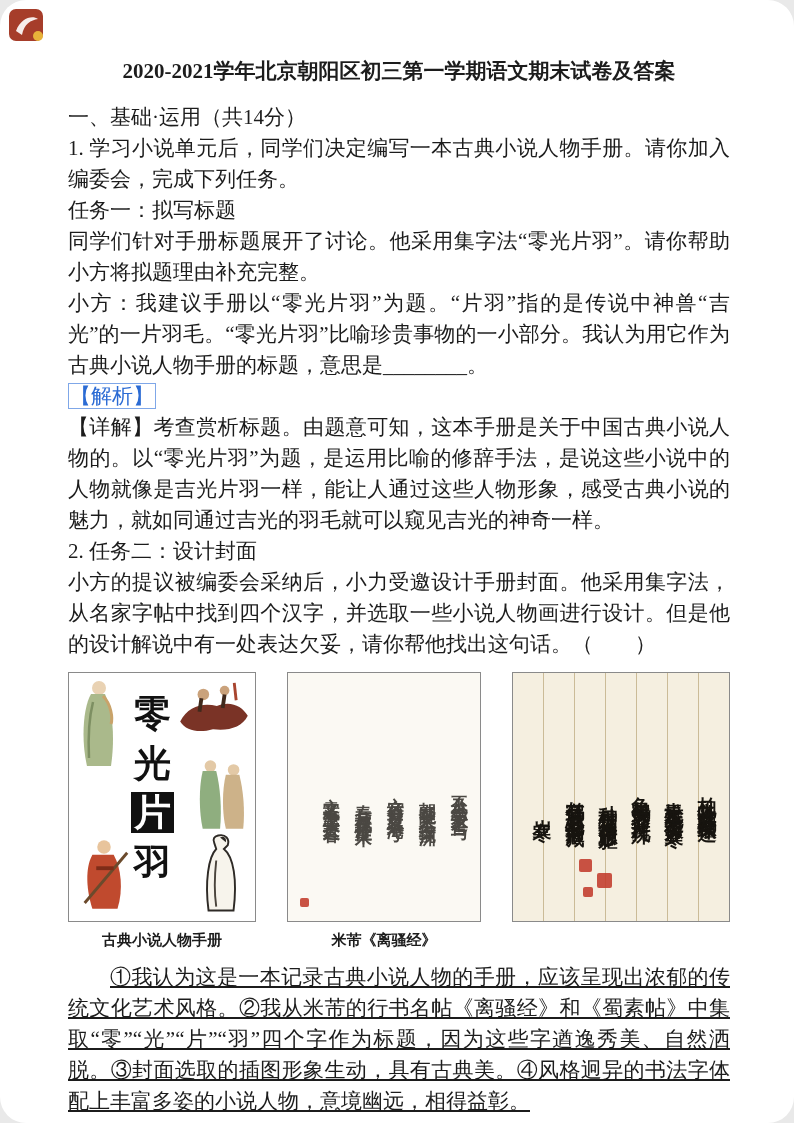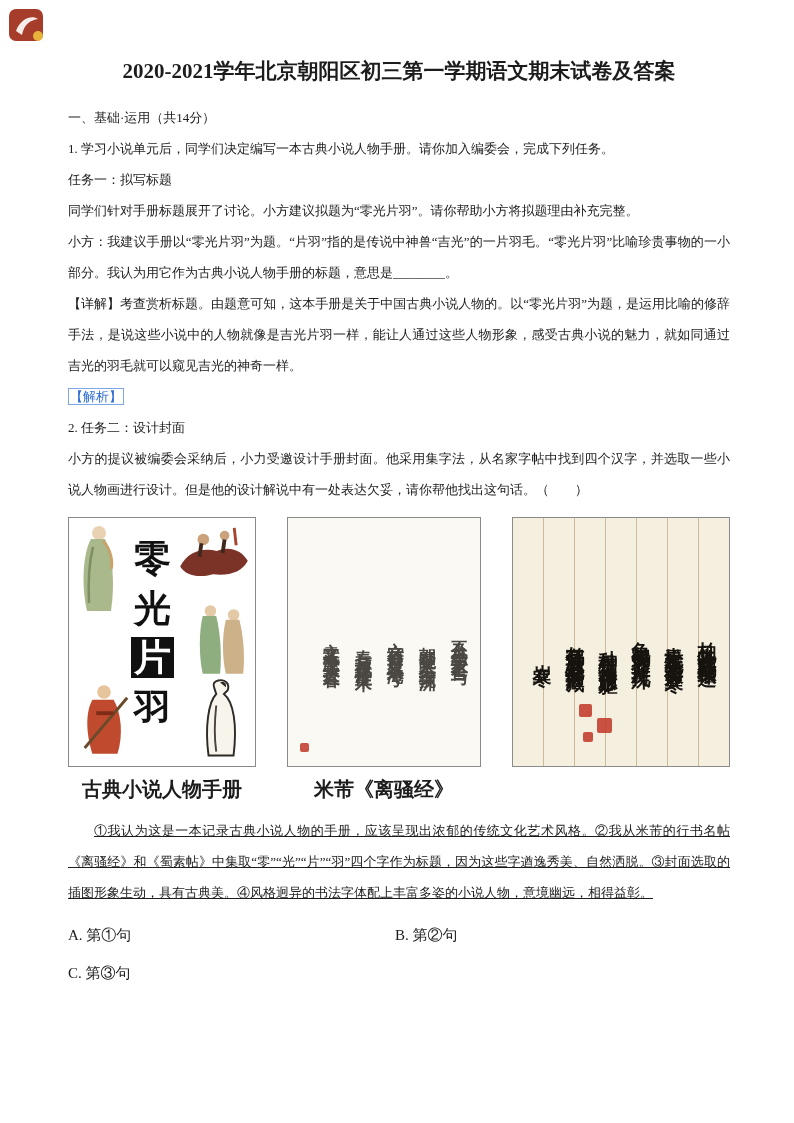--- a/index.html
+++ b/index.html
@@ -1,39 +1,39 @@
 <!DOCTYPE html>
 <html><head>
 <meta charset="utf-8">
 <style>
   * { margin:0; padding:0; box-sizing:border-box; }
   html,body { background:#e9e9e9; }
   .page {
     position:relative; width:794px; height:1123px; margin:0 auto;
     background:#ffffff; overflow:hidden;
-    font-family:"Liberation Serif","DejaVu Serif",serif; color:#1c1c1c;
+    font-family:"Liberation Serif","DejaVu Serif",serif; color:#1c1c1c;border-radius:26px;
   }
   .logo { position:absolute; left:8px; top:6px; width:40px; height:40px; }
   .content { position:absolute; left:68px; right:64px; top:56px; }
   .title { text-align:center; font-size:21px; font-weight:bold; line-height:30px; margin-bottom:16px; }
-  p.line { font-size:13px; line-height:31px; text-align:justify; }
+  p.line { font-size:21px; line-height:31px; text-align:justify; }
   .tag { color:#2b6bd4; border:1px solid #7fa7e8; padding:0 1px; margin-right:3px; }
   .indent { text-indent:2em;text-decoration:underline; }
 
   
   .figures { display:flex; justify-content:space-between; margin:12px 0 4px; }
   figure { text-align:center; }
   .imgbox { position:relative; overflow:hidden; border:1px solid #8a8a8a; background:#fff; }
   .box-cover { width:188px; height:250px; }
   .box-lisao { width:194px; height:250px; background:#fbf9f3; }
   .box-shusu {
     width:218px; height:250px; background:#f5efe0;
     background-image:repeating-linear-gradient(90deg, transparent 0 30px, #cbbb97 30px 31px);
   }
-  figcaption { font-size:20px; font-weight:bold; margin-top:9px; }
+  figcaption { font-size:15px; font-weight:bold; margin-top:9px; }
 
   
   .cover-chars {
     position:absolute; left:62px; top:20px; display:flex; flex-direction:column; gap:9px;
     font-family:"DejaVu Serif",serif; font-weight:bold; font-size:37px; line-height:1.1; color:#111;
   }
   .cover-chars span:nth-child(3) { background:#111; color:#fff; padding:0 3px; }
 
   
   .fig { position:absolute; }
@@ -91,31 +91,31 @@
   <div class="content">
 
     <h1 class="title">2020-2021学年北京朝阳区初三第一学期语文期末试卷及答案</h1>
 
     <p class="line">一、基础·运用（共14分）</p>
 
     <p class="line">1. 学习小说单元后，同学们决定编写一本古典小说人物手册。请你加入编委会，完成下列任务。</p>
 
     <p class="line">任务一：拟写标题</p>
 
-    <p class="line">同学们针对手册标题展开了讨论。小方建议拟题为“零光片羽”。请你帮助小方将拟题理由补充完整。</p>
+    <p class="line">同学们针对手册标题展开了讨论。他采用集字法“零光片羽”。请你帮助小方将拟题理由补充完整。</p>
 
     <p class="line">小方：我建议手册以“零光片羽”为题。“片羽”指的是传说中神兽“吉光”的一片羽毛。“零光片羽”比喻珍贵事物的一小部分。我认为用它作为古典小说人物手册的标题，意思是________。</p>
 
+
+    <p class="line">
+      <span class="tag">【解析】</span>
+    </p>
 
     <p class="line">
       <span>【详解】</span><span>考查赏析标题。由题意可知，这本手册是关于中国古典小说人物的。以“零光片羽”为题，是运用比喻的修辞手法，是说这些小说中的人物就像是吉光片羽一样，能让人通过这些人物形象，感受古典小说的魅力，就如同通过吉光的羽毛就可以窥见吉光的神奇一样。</span>
-    </p>
-
-    <p class="line">
-      <span class="tag">【解析】</span>
     </p>
 
     <p class="line">2. 任务二：设计封面</p>
 
     <p class="line">小方的提议被编委会采纳后，小力受邀设计手册封面。他采用集字法，从名家字帖中找到四个汉字，并选取一些小说人物画进行设计。但是他的设计解说中有一处表达欠妥，请你帮他找出这句话。（　　）</p>
 
     <div class="figures">
 
       <figure>
         <div class="imgbox box-cover">

